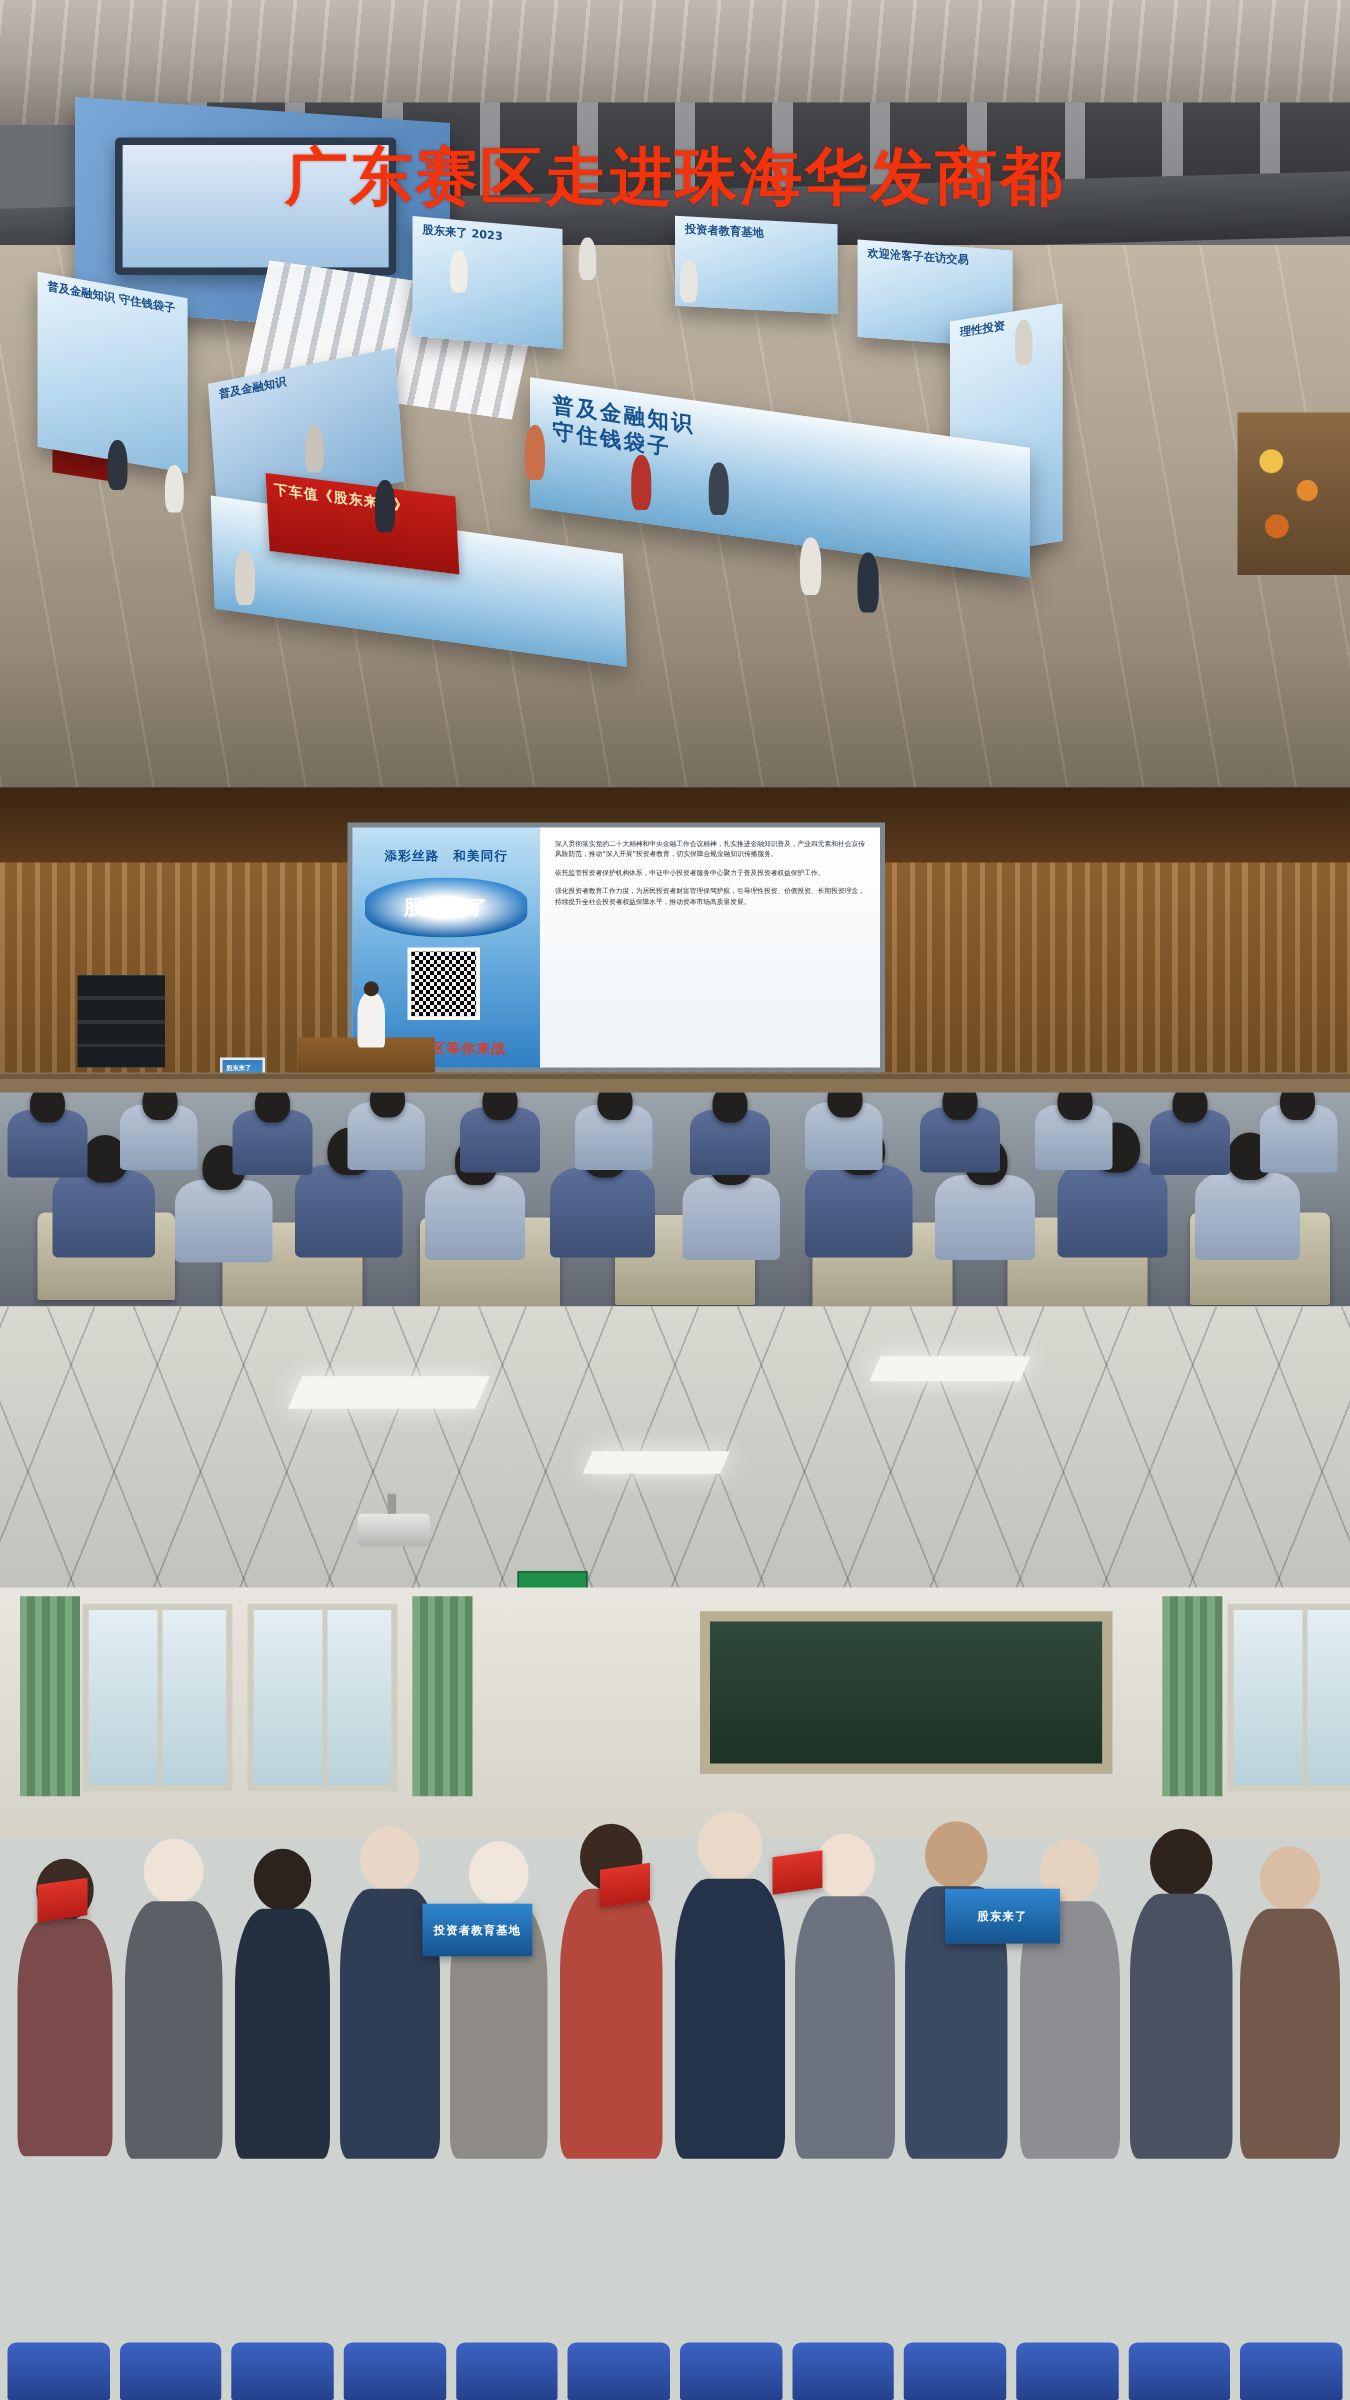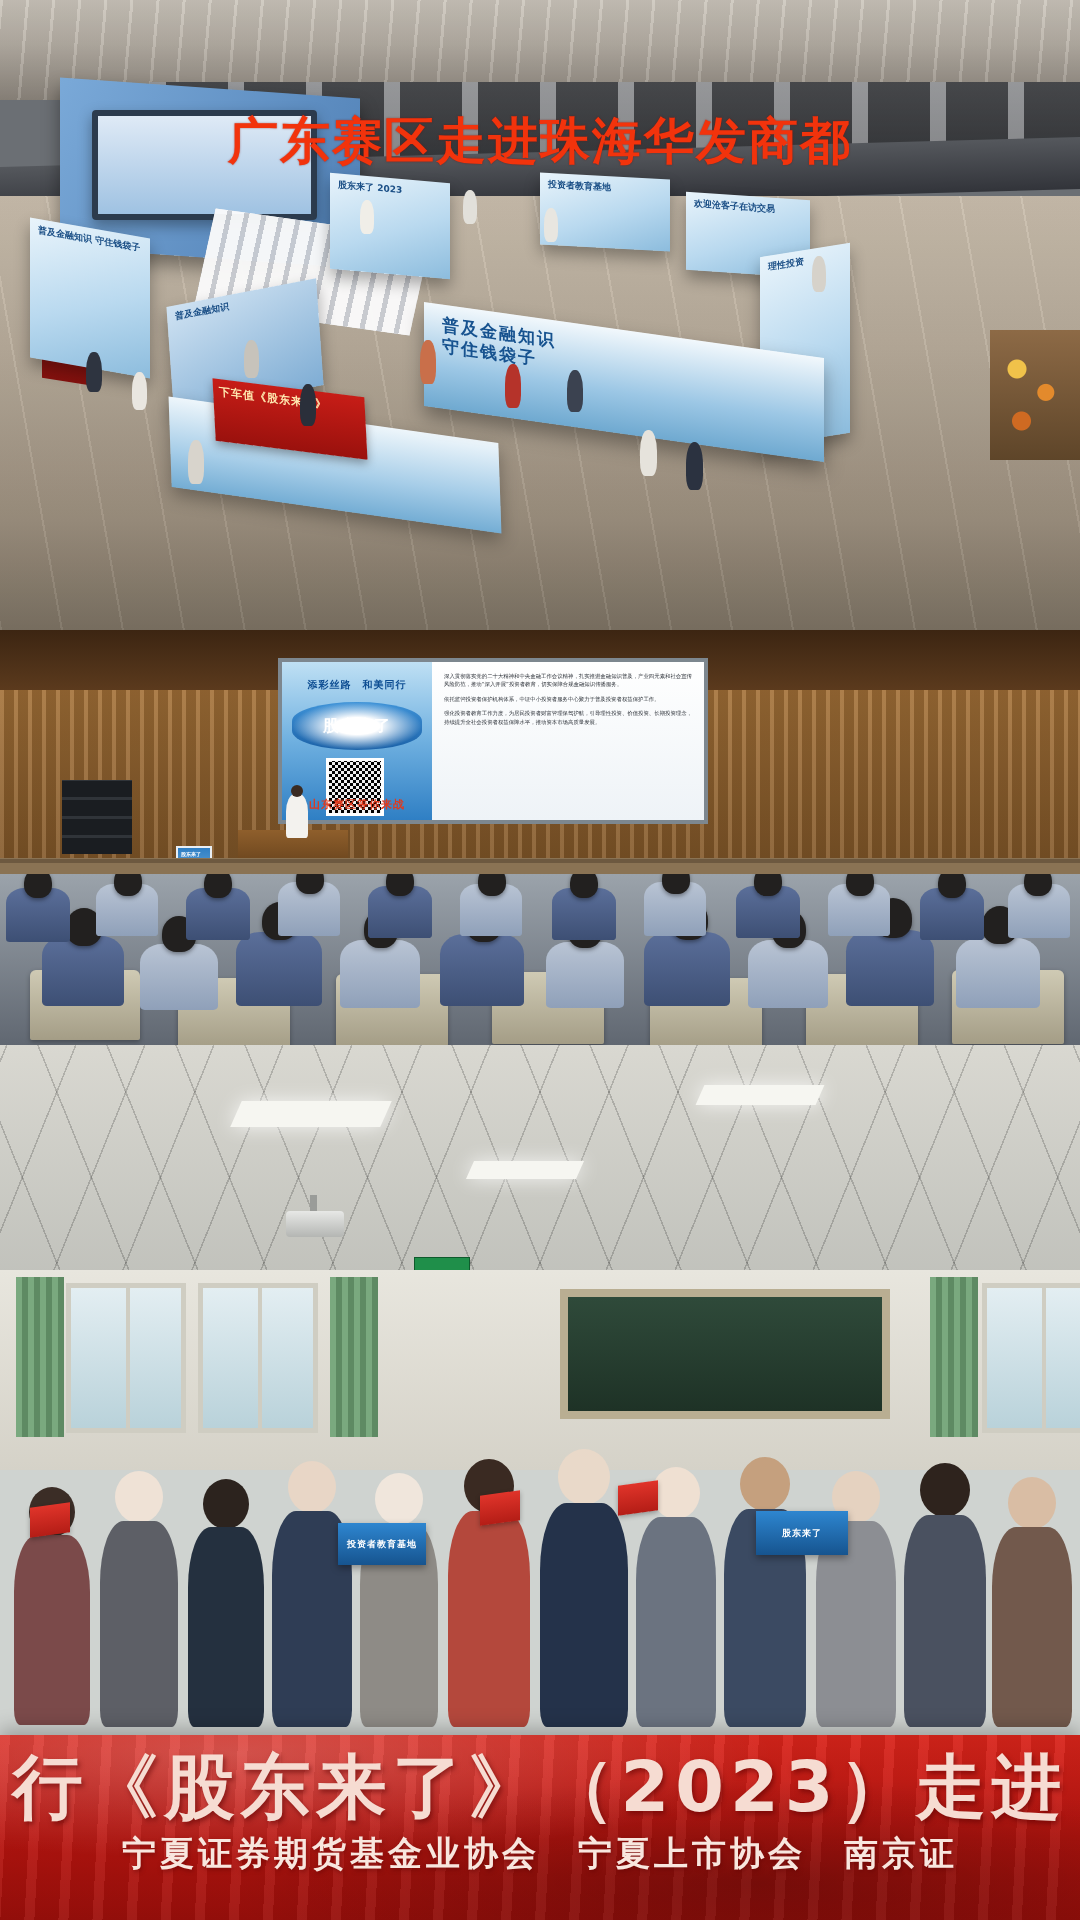--- a/index.html
+++ b/index.html
@@ -138,21 +138,21 @@
     position:absolute; left:0; top:0; width:1080px; height:250px;
     background:
       repeating-linear-gradient(90deg, rgba(255,255,255,.10) 0 4px, rgba(0,0,0,.15) 4px 14px),
       linear-gradient(#b07a3d,#7f5527);
   }
   .audi-stagewall {
     position:absolute; left:0; top:0; width:1080px; height:60px;
     background:linear-gradient(#3c2512,#5b3a1d);
   }
   .audi-screen {
-    position:absolute; left:278px; top:28px; width:430px; height:166px;
+    position:absolute; left:278px; top:28px; width:430px; height:200px;
     background:linear-gradient(#f4f8fa,#dfe9f1);
     border:4px solid #7d878f;
     display:flex;
   }
   .screen-left {
     width:150px; height:100%;
     background:linear-gradient(#bfe0f4,#6fb0e0 50%,#2f7fc4);
     position:relative; overflow:hidden;
     font-size:7px; color:#fff; text-align:center;
   }
@@ -573,18 +573,14 @@
       <span class="seat"></span>
       <span class="seat"></span>
       <span class="seat"></span>
       <span class="seat"></span>
       <span class="seat"></span>
       <span class="seat"></span>
     </div>
 
   </div>
 
-  <div class="banner">
-    <div class="banner-l1">行《股东来了》（2023）走进</div>
-    <div class="banner-l2">宁夏证券期货基金业协会　宁夏上市协会　南京证</div>
-  </div>
 
 </div>
 
 </body></html>

